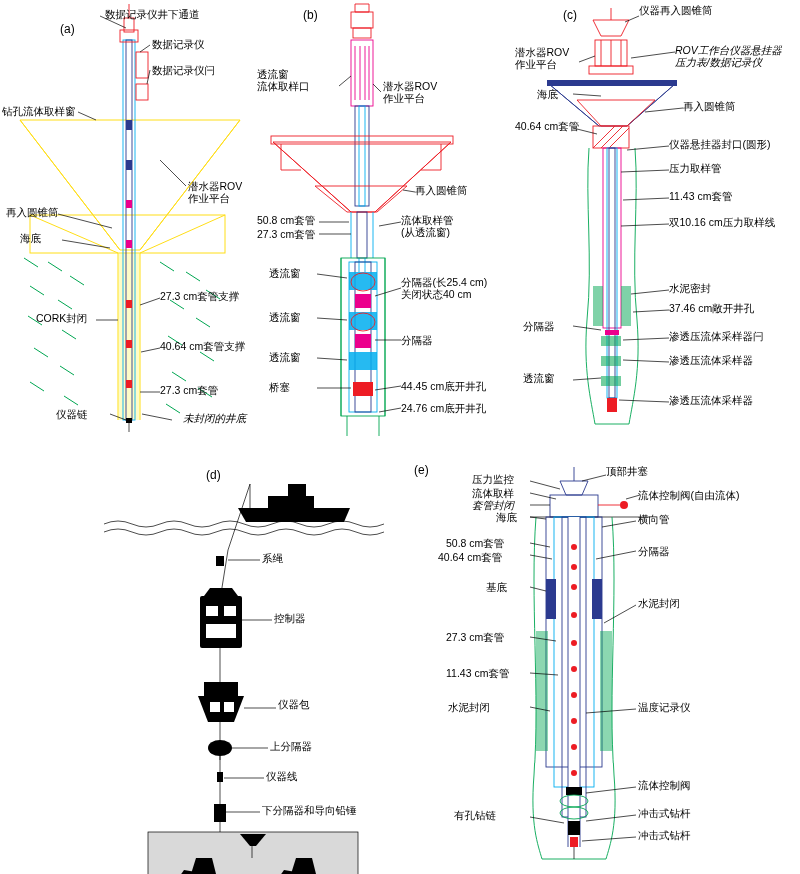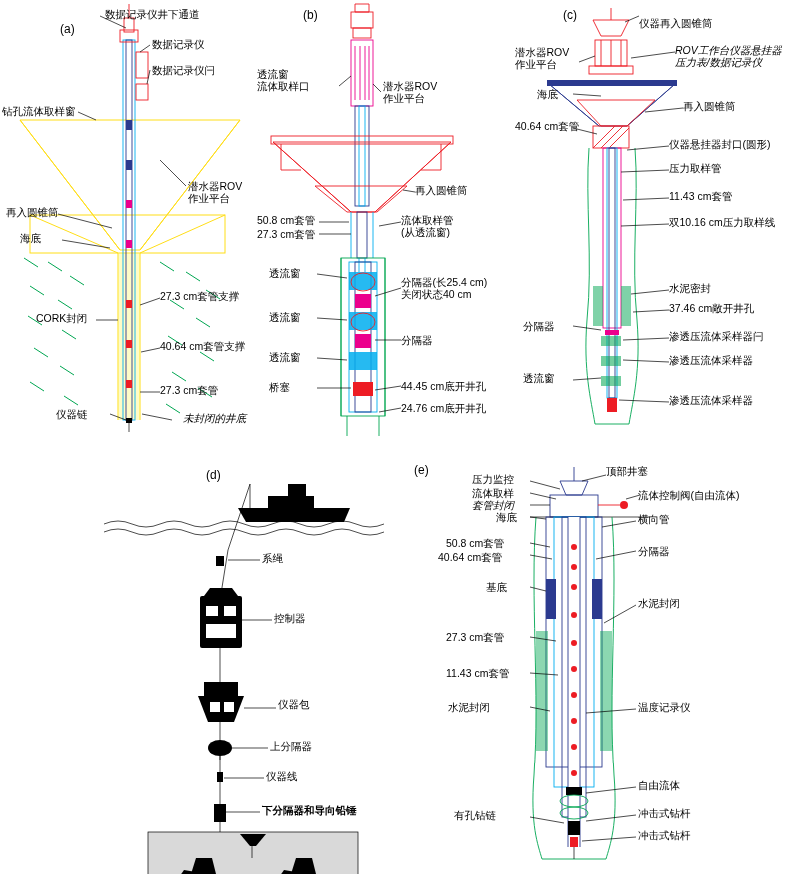--- a/index.html
+++ b/index.html
@@ -229,21 +229,21 @@
       <path d="M154 290 L116 294"></path>
       <path d="M154 310 L118 312"></path>
       <path d="M58 326 L86 330"></path>
       <path d="M154 338 L108 340"></path>
       <path d="M154 362 L108 360"></path>
       <path d="M58 380 L86 378"></path>
       <path d="M154 402 L104 400"></path>
     </g>
   </svg>
   <div class="pl" style="left:48px;top:8px;">(c)</div>
-  <div class="lbl" style="left:124px;top:17px;">仪器再入圆锥筒</div>
+  <div class="lbl" style="left:124px;top:4px;">仪器再入圆锥筒</div>
   <div class="lbl w" style="left:0px;top:46px;width:62px;">潜水器ROV<br>作业平台</div>
   <div class="lbl w" style="left:160px;top:44px;width:120px;font-style:italic;">ROV工作台仪器悬挂器<br>压力表/数据记录仪</div>
   <div class="lbl" style="left:22px;top:88px;">海底</div>
   <div class="lbl" style="left:168px;top:100px;">再入圆锥筒</div>
   <div class="lbl" style="left:0px;top:120px;">40.64 cm套管</div>
   <div class="lbl" style="left:154px;top:138px;">仪器悬挂器封口(圆形)</div>
   <div class="lbl" style="left:154px;top:162px;">压力取样管</div>
   <div class="lbl" style="left:154px;top:190px;">11.43 cm套管</div>
   <div class="lbl" style="left:154px;top:216px;">双10.16 cm压力取样线</div>
   <div class="lbl" style="left:154px;top:282px;">水泥密封</div>
@@ -308,21 +308,21 @@
       <path d="M124 318 L164 318"></path>
       <path d="M126 352 L160 352"></path>
     </g>
   </svg>
   <div class="pl" style="left:106px;top:8px;">(d)</div>
   <div class="lbl" style="left:162px;top:92px;">系绳</div>
   <div class="lbl" style="left:174px;top:152px;">控制器</div>
   <div class="lbl" style="left:178px;top:238px;">仪器包</div>
   <div class="lbl" style="left:170px;top:280px;">上分隔器</div>
   <div class="lbl" style="left:166px;top:310px;">仪器线</div>
-  <div class="lbl" style="left:162px;top:344px;font-weight:bold;">下分隔器和导向铅锤</div>
+  <div class="lbl" style="left:162px;top:344px;">下分隔器和导向铅锤</div>
 </div>
 
 <div class="panel" style="left:410px;top:455px;width:390px;height:419px;">
   <svg width="390" height="419">
 
     <path class="blue" d="M150 26 L178 26 L172 40 L156 40 Z" fill="#ccd5f0"></path>
     <path class="blue" d="M164 12 L164 26"></path>
 
     <rect class="blue" x="140" y="40" width="48" height="22" fill="#e3e8f8"></rect>
     <path class="red" d="M188 50 L210 50"></path>
@@ -399,17 +399,17 @@
   <div class="lbl" style="left:228px;top:58px;">横向管</div>
   <div class="lbl" style="left:36px;top:82px;">50.8 cm套管</div>
   <div class="lbl" style="left:28px;top:96px;">40.64 cm套管</div>
   <div class="lbl" style="left:228px;top:90px;">分隔器</div>
   <div class="lbl" style="left:76px;top:126px;">基底</div>
   <div class="lbl" style="left:228px;top:142px;">水泥封闭</div>
   <div class="lbl" style="left:36px;top:176px;">27.3 cm套管</div>
   <div class="lbl" style="left:36px;top:212px;">11.43 cm套管</div>
   <div class="lbl" style="left:38px;top:246px;">水泥封闭</div>
   <div class="lbl" style="left:228px;top:246px;">温度记录仪</div>
-  <div class="lbl" style="left:228px;top:324px;">自由流体</div>
+  <div class="lbl" style="left:228px;top:324px;">流体控制阀</div>
   <div class="lbl" style="left:44px;top:354px;">有孔钻链</div>
   <div class="lbl" style="left:228px;top:352px;">冲击式钻杆</div>
   <div class="lbl" style="left:228px;top:374px;">冲击式钻杆</div>
 </div>
 
 </body></html>

